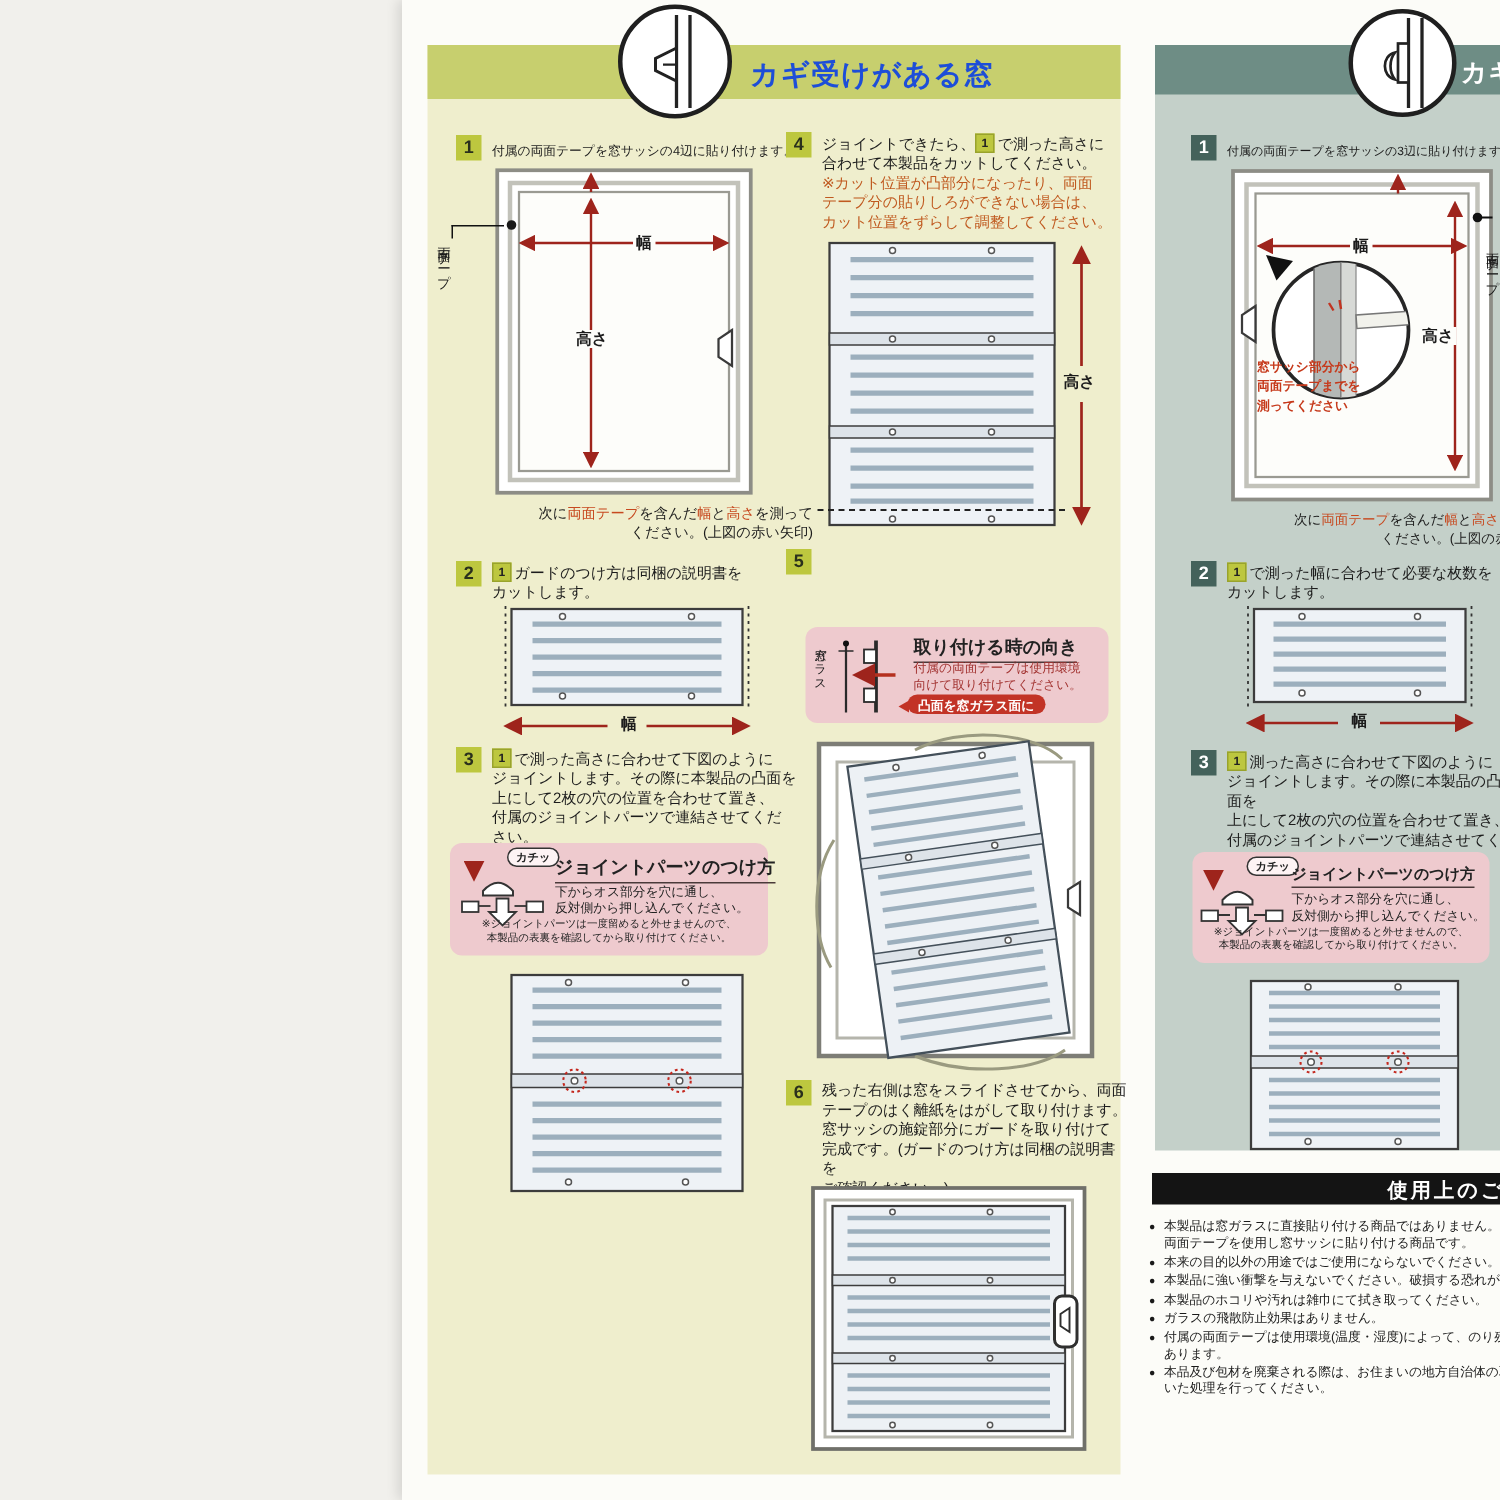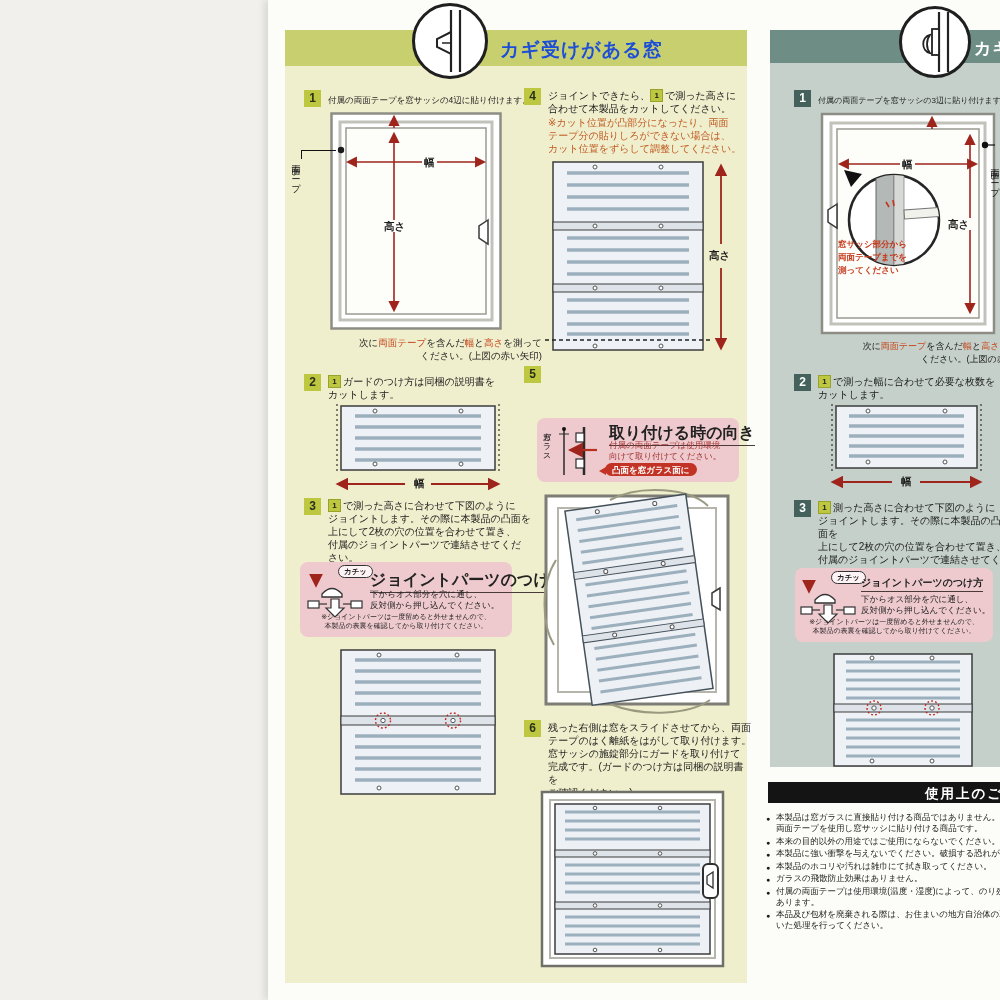--- a/index.html
+++ b/index.html
@@ -27,21 +27,21 @@
   .step-text.s1r{font-size:8px;white-space:nowrap;width:auto;}
   .measure{font-size:9.5px;line-height:13px;color:#1c1c1c;white-space:pre-line;text-align:right;}
   .hl{color:#c7491f;}
   .warn{font-size:10px;line-height:13px;color:#c05a20;white-space:pre-line;}
   .dlab{font-size:10.5px;font-weight:bold;color:#1c1c1c;background:#fdfdfa;padding:0 2px;line-height:12px;}
   .dlab.nobg{background:transparent;}
   .vtext{writing-mode:vertical-rl;letter-spacing:2px;font-size:9px;color:#1a1a1a;line-height:10px;}
   .pinkbox{background:#eecace;border-radius:8px;}
   .bubble{border:1.5px solid #333;border-radius:9px;background:#fdf3f4;font-size:7.5px;
     font-weight:bold;color:#222;padding:1px 5px;line-height:9px;}
-  .pb-title{font-size:16px;font-weight:bold;color:#222;border-bottom:1.5px solid #4a3a3a;
+  .pb-title{font-size:12px;font-weight:bold;color:#222;border-bottom:1.5px solid #4a3a3a;
     padding-bottom:1px;white-space:nowrap;}
   .pb-body{font-size:8.5px;line-height:10.5px;color:#222;white-space:pre-line;}
   .pb-note{font-size:7px;line-height:9px;color:#222;white-space:pre-line;text-align:center;}
   .ob-body{font-size:8.5px;line-height:10.5px;color:#a23331;white-space:pre-line;}
   .rbadge{background:#c23326;color:#fff;font-size:8.5px;font-weight:bold;border-radius:8px;
     padding:1.5px 7px;line-height:10px;white-space:nowrap;}
   .rbadge::before{content:"";position:absolute;left:-6px;top:4px;border-top:4px solid transparent;
     border-bottom:4px solid transparent;border-right:7px solid #c23326;}
   .zoom-note{font-size:8.5px;line-height:13px;color:#c6391b;font-weight:bold;white-space:pre-line;}
   .notice-bar{background:#141414;}

